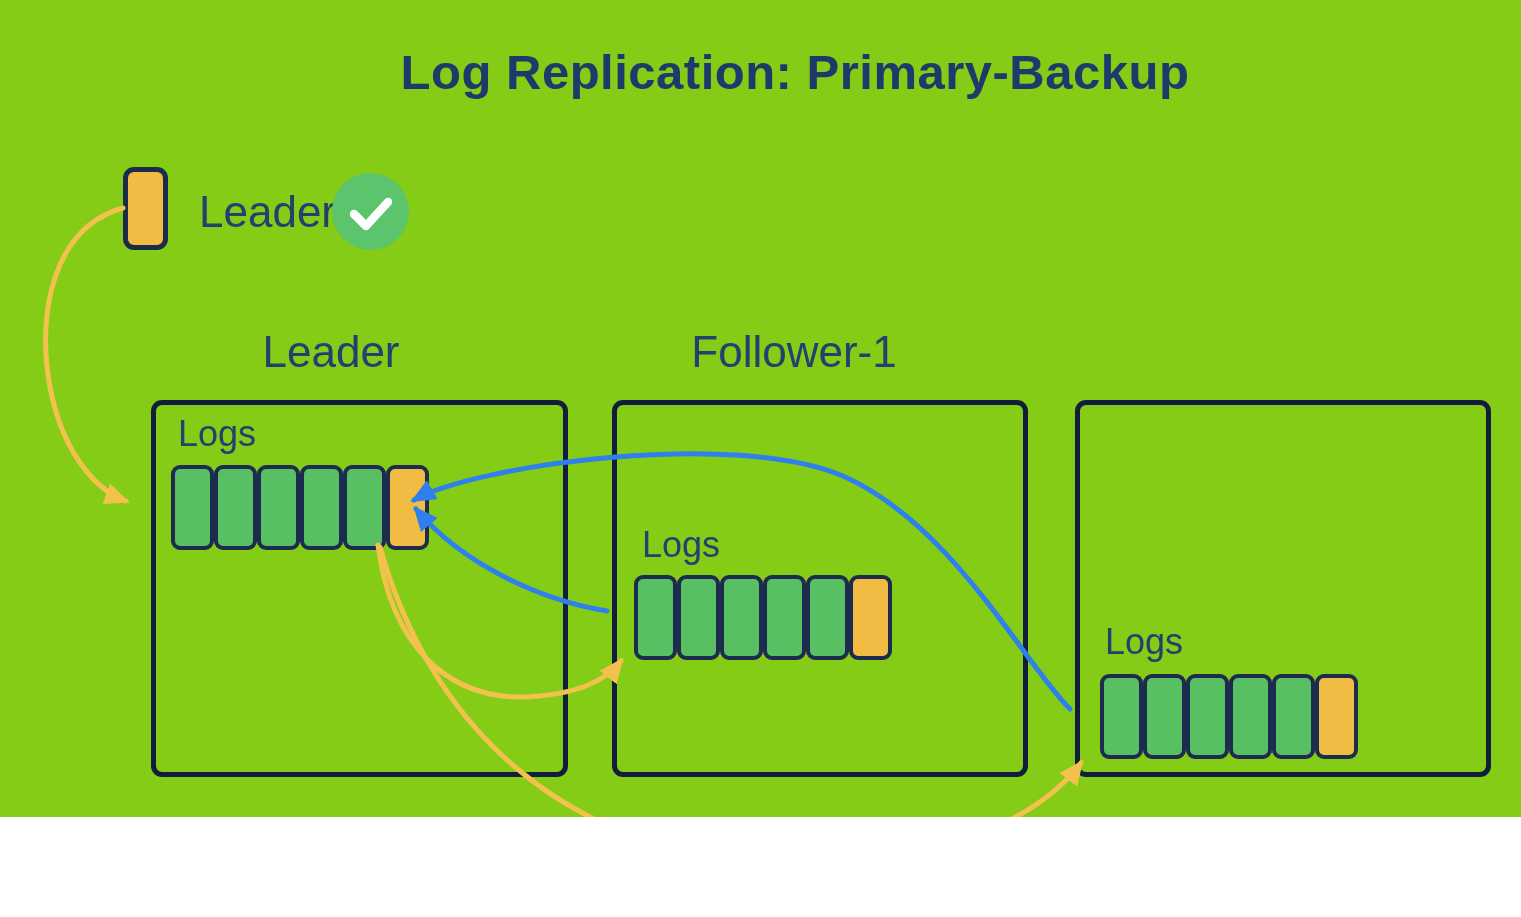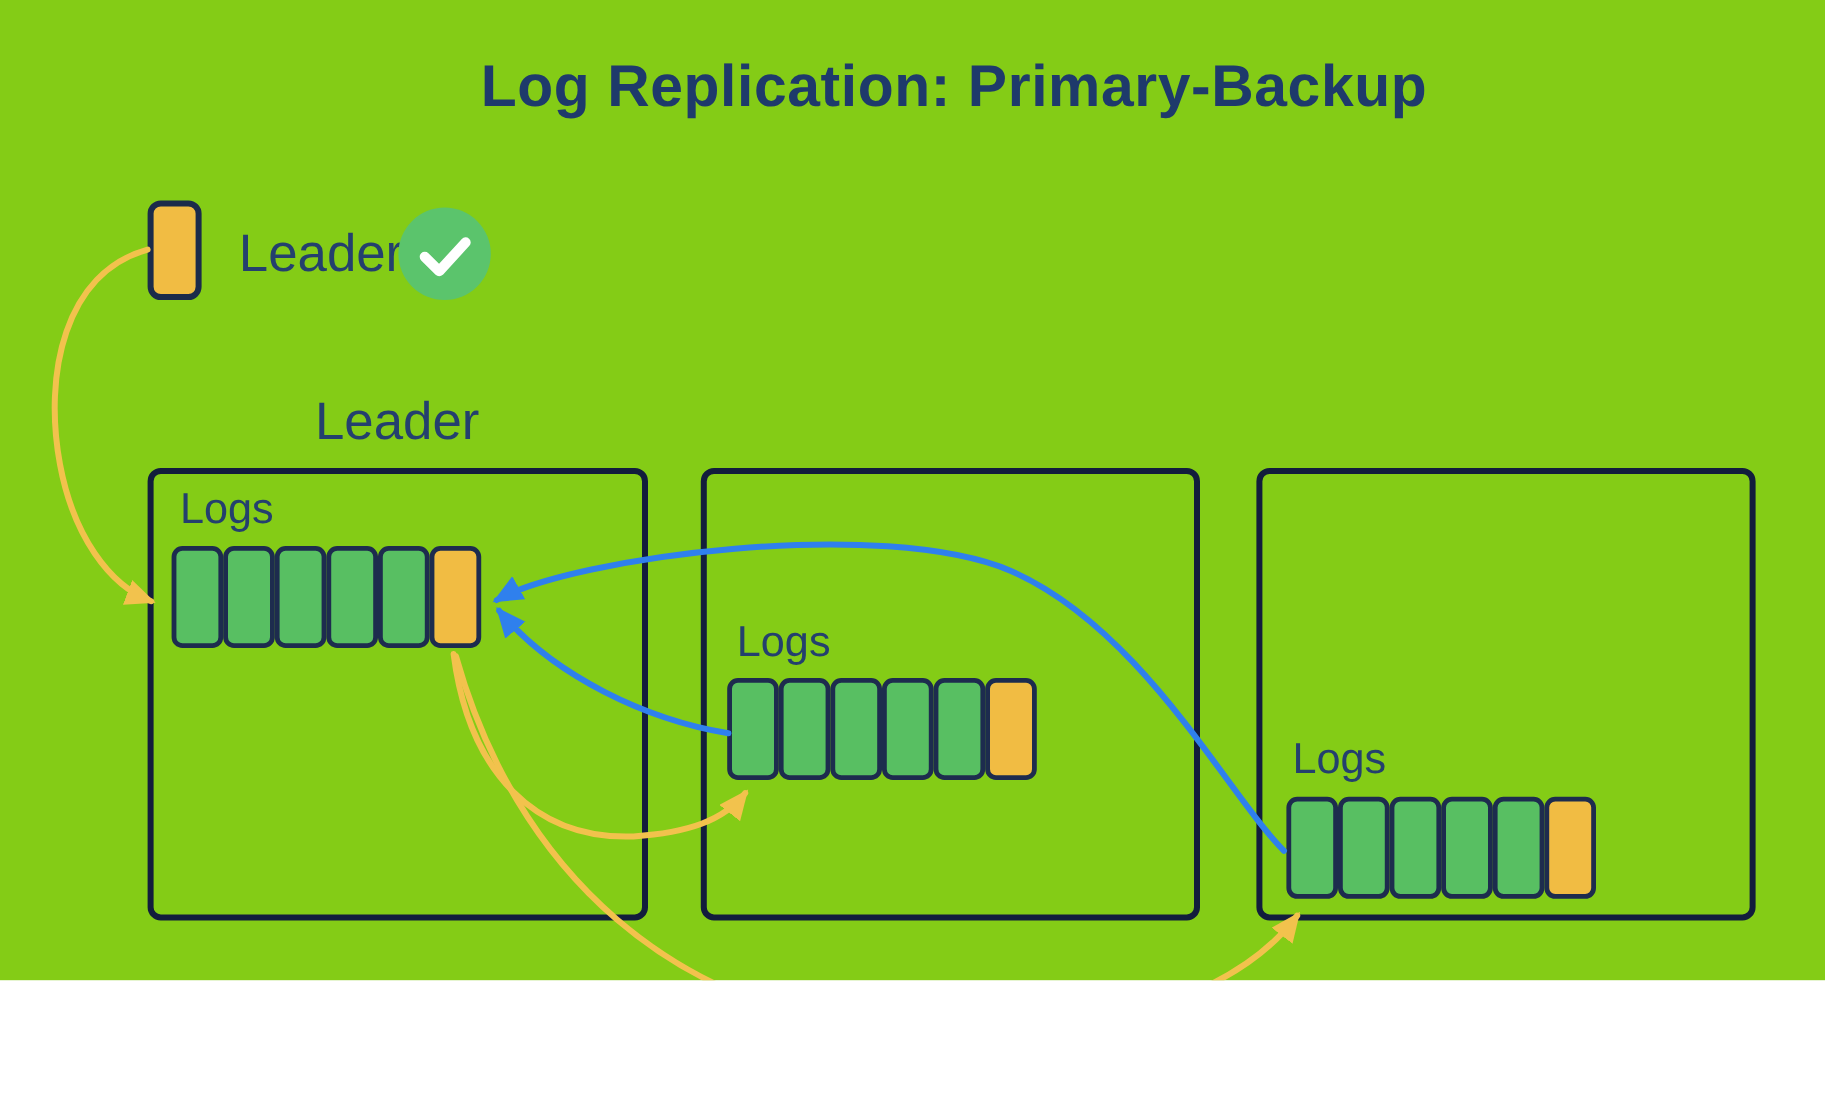--- a/index.html
+++ b/index.html
@@ -33,22 +33,22 @@
   .node-label {
     position:absolute; top:330px; transform:translateX(-50%);
     font-size:44px; color:#24406E; line-height:1; white-space:nowrap;
   }
   #label-leader     { left:331px; }
   #label-follower-1 { left:794px; }
   #label-follower-2 { left:1256px; }
 
   
   .node-box {
-    position:absolute; top:390px; height:377px; box-sizing:border-box;
-    border:5px solid #121D3C; border-radius:11px; background:transparent;
+    position:absolute; top:400px; height:377px; box-sizing:border-box;
+    border:5px solid #121D3C; border-radius:11px; background:transparent;margin-left:28px;
   }
   #box-leader     { left:123px;  width:417px; }
   #box-follower-1 { left:584px;  width:416px; }
   #box-follower-2 { left:1047px; width:416px; }
 
   
   .logs-label { position:absolute; font-size:36px; color:#24406E; line-height:1; }
   .log-row    { position:absolute; display:flex; }
   .cell {
     width:43px; height:85px; box-sizing:border-box;
@@ -82,20 +82,21 @@
 
   <div id="write-rect"></div>
   <div id="write-label">Leader</div>
   <div id="check-circle">
     <svg viewBox="0 0 77 77">
       <polyline points="22,41 34,53 56,29" fill="none" stroke="#ffffff" stroke-width="8.5" stroke-linecap="round" stroke-linejoin="round"></polyline>
     </svg>
   </div>
 
   <div class="node-label" id="label-leader">Leader</div>
+  <div class="node-label" id="label-follower-1">Follower-1</div>
 
   <div class="node-box" id="box-leader">
     <div class="logs-label">Logs</div>
     <div class="log-row">
         <div class="cell green"></div>
         <div class="cell green"></div>
         <div class="cell green"></div>
         <div class="cell green"></div>
         <div class="cell green"></div>
         <div class="cell yellow"></div>

